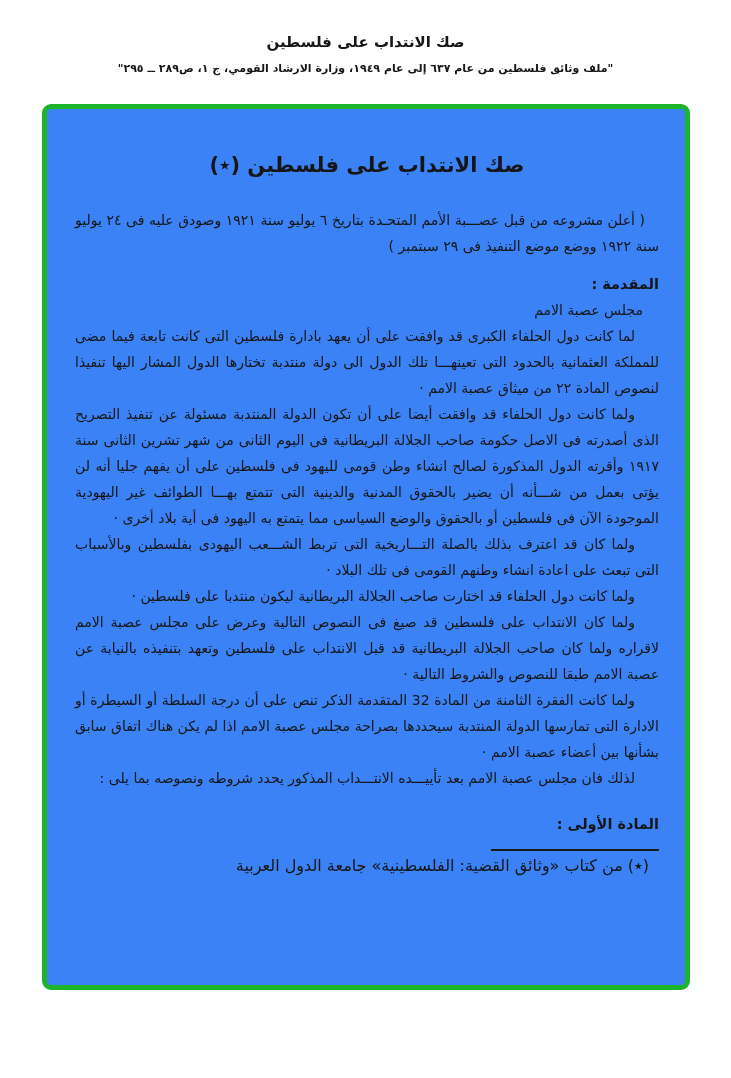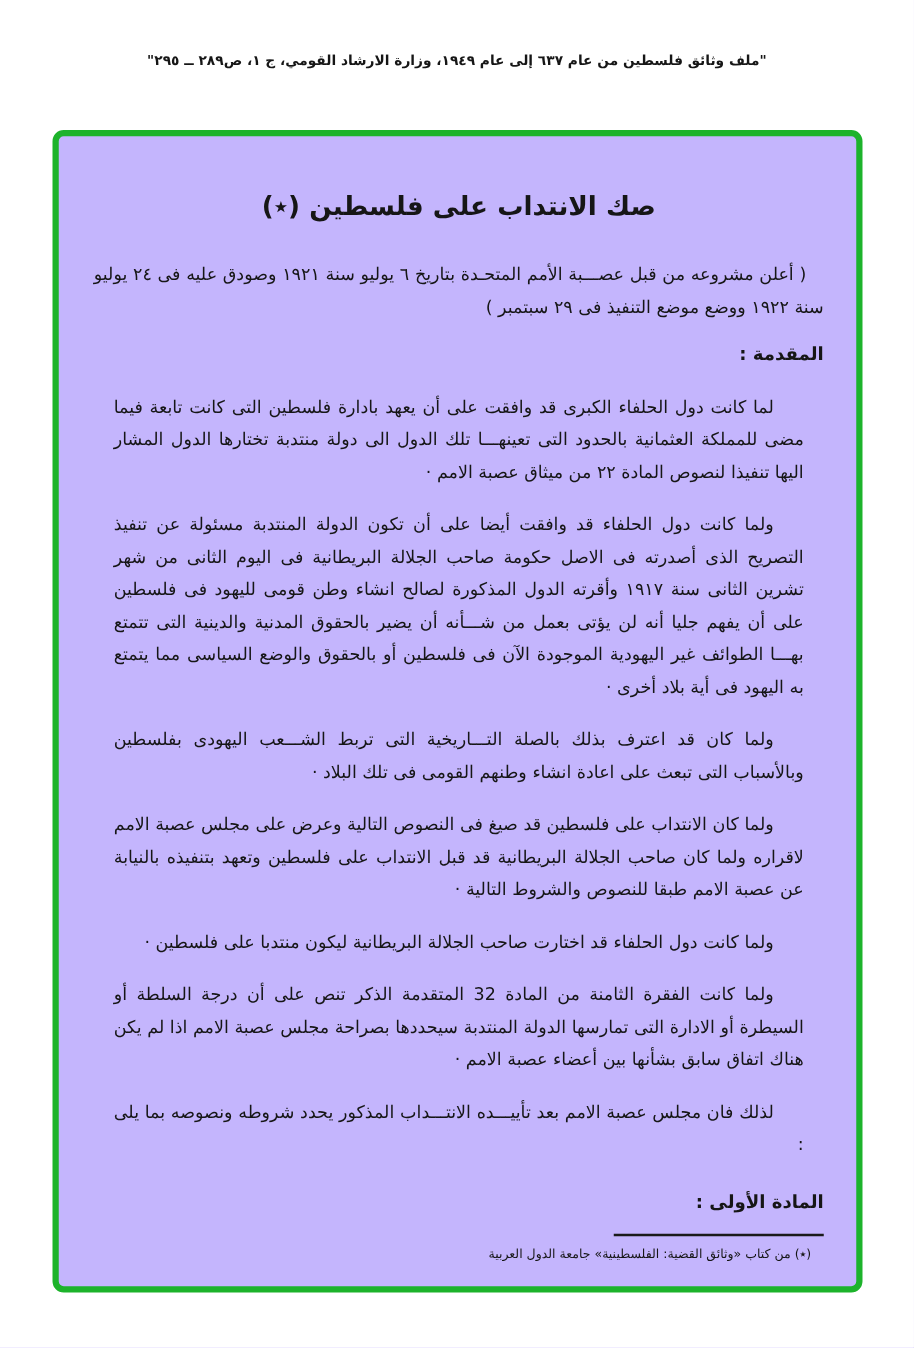--- a/index.html
+++ b/index.html
@@ -34,21 +34,21 @@
   }
   .doc-frame {
     position: absolute;
     top: 104px;
     left: 42px;
     width: 648px;
     min-height: 886px;
     box-sizing: border-box;
     border: 5px solid #1db32b;
     border-radius: 9px;
-    background: #c4b5fd;
+    background: #3b82f6;
     padding: 18px 26px 16px 28px;
   }
   .doc-title {
     text-align: center;
     font-size: 21px;
     font-weight: 700;
     margin: 26px 0 30px 0;
     letter-spacing: 0.5px;
   }
   .intro-note {
@@ -70,59 +70,61 @@
     font-size: 14px;
     line-height: 26px;
     text-indent: 16px;
     margin: 0;
   }
   .doc-para {
     font-size: 14px;
     line-height: 26px;
     text-align: justify;
     text-indent: 24px;
-    margin: 16px;
+    margin: 0;
   }
   .article-heading {
     margin-top: 20px;
   }
   .footnote-area {
     margin-top: 12px;
   }
   .footnote-sep {
     width: 168px;
     border-top: 2px solid #1a1a1a;
   }
   .footnote-text {
-    font-size: 10px;
+    font-size: 16px;
     line-height: 18px;
     margin: 6px 0 0 0;
     padding-right: 10px;
     text-align: right;
   }
 </style>
 </head>
 <body>
 
 <header class="page-header">
+  <div class="page-header-title">صك الانتداب على فلسطين</div>
   <div class="page-header-source">"ملف وثائق فلسطين من عام ٦٣٧ إلى عام ١٩٤٩، وزارة الارشاد القومي، ج ١، ص٢٨٩ ــ ٢٩٥"</div>
 </header>
 
 <main class="doc-frame">
   <h1 class="doc-title">صك الانتداب على فلسطين (٭)</h1>
 
   <p class="intro-note">( أعلن مشروعه من قبل عصـــبة الأمم المتحـدة بتاريخ ٦ يوليو سنة ١٩٢١ وصودق عليه فى ٢٤ يوليو سنة ١٩٢٢ ووضع موضع التنفيذ فى ٢٩ سبتمبر )</p>
 
   <h2 class="section-heading">المقدمة :</h2>
+  <p class="opening-line">مجلس عصبة الامم</p>
 
   <p class="doc-para">لما كانت دول الحلفاء الكبرى قد وافقت على أن يعهد بادارة فلسطين التى كانت تابعة فيما مضى للمملكة العثمانية بالحدود التى تعينهـــا تلك الدول الى دولة منتدبة تختارها الدول المشار اليها تنفيذا لنصوص المادة ٢٢ من ميثاق عصبة الامم ·</p>
   <p class="doc-para">ولما كانت دول الحلفاء قد وافقت أيضا على أن تكون الدولة المنتدبة مسئولة عن تنفيذ التصريح الذى أصدرته فى الاصل حكومة صاحب الجلالة البريطانية فى اليوم الثانى من شهر تشرين الثانى سنة ١٩١٧ وأقرته الدول المذكورة لصالح انشاء وطن قومى لليهود فى فلسطين على أن يفهم جليا أنه لن يؤتى بعمل من شـــأنه أن يضير بالحقوق المدنية والدينية التى تتمتع بهـــا الطوائف غير اليهودية الموجودة الآن فى فلسطين أو بالحقوق والوضع السياسى مما يتمتع به اليهود فى أية بلاد أخرى ·</p>
   <p class="doc-para">ولما كان قد اعترف بذلك بالصلة التـــاريخية التى تربط الشـــعب اليهودى بفلسطين وبالأسباب التى تبعث على اعادة انشاء وطنهم القومى فى تلك البلاد ·</p>
+  <p class="doc-para">ولما كانت دول الحلفاء قد اختارت صاحب الجلالة البريطانية ليكون منتدبا على فلسطين ·</p>
   <p class="doc-para">ولما كان الانتداب على فلسطين قد صيغ فى النصوص التالية وعرض على مجلس عصبة الامم لاقراره ولما كان صاحب الجلالة البريطانية قد قبل الانتداب على فلسطين وتعهد بتنفيذه بالنيابة عن عصبة الامم طبقا للنصوص والشروط التالية ·</p>
-  <p class="doc-para">ولما كانت دول الحلفاء قد اختارت صاحب الجلالة البريطانية ليكون منتدبا على فلسطين ·</p>
   <p class="doc-para">ولما كانت الفقرة الثامنة من المادة 32 المتقدمة الذكر تنص على أن درجة السلطة أو السيطرة أو الادارة التى تمارسها الدولة المنتدبة سيحددها بصراحة مجلس عصبة الامم اذا لم يكن هناك اتفاق سابق بشأنها بين أعضاء عصبة الامم ·</p>
   <p class="doc-para">لذلك فان مجلس عصبة الامم بعد تأييـــده الانتـــداب المذكور يحدد شروطه ونصوصه بما يلى :</p>
 
   <h2 class="section-heading article-heading">المادة الأولى :</h2>
 
   <div class="footnote-area">
     <div class="footnote-sep"></div>
     <p class="footnote-text">(٭) من كتاب «وثائق القضية: الفلسطينية» جامعة الدول العربية</p>
   </div>
 </main>

